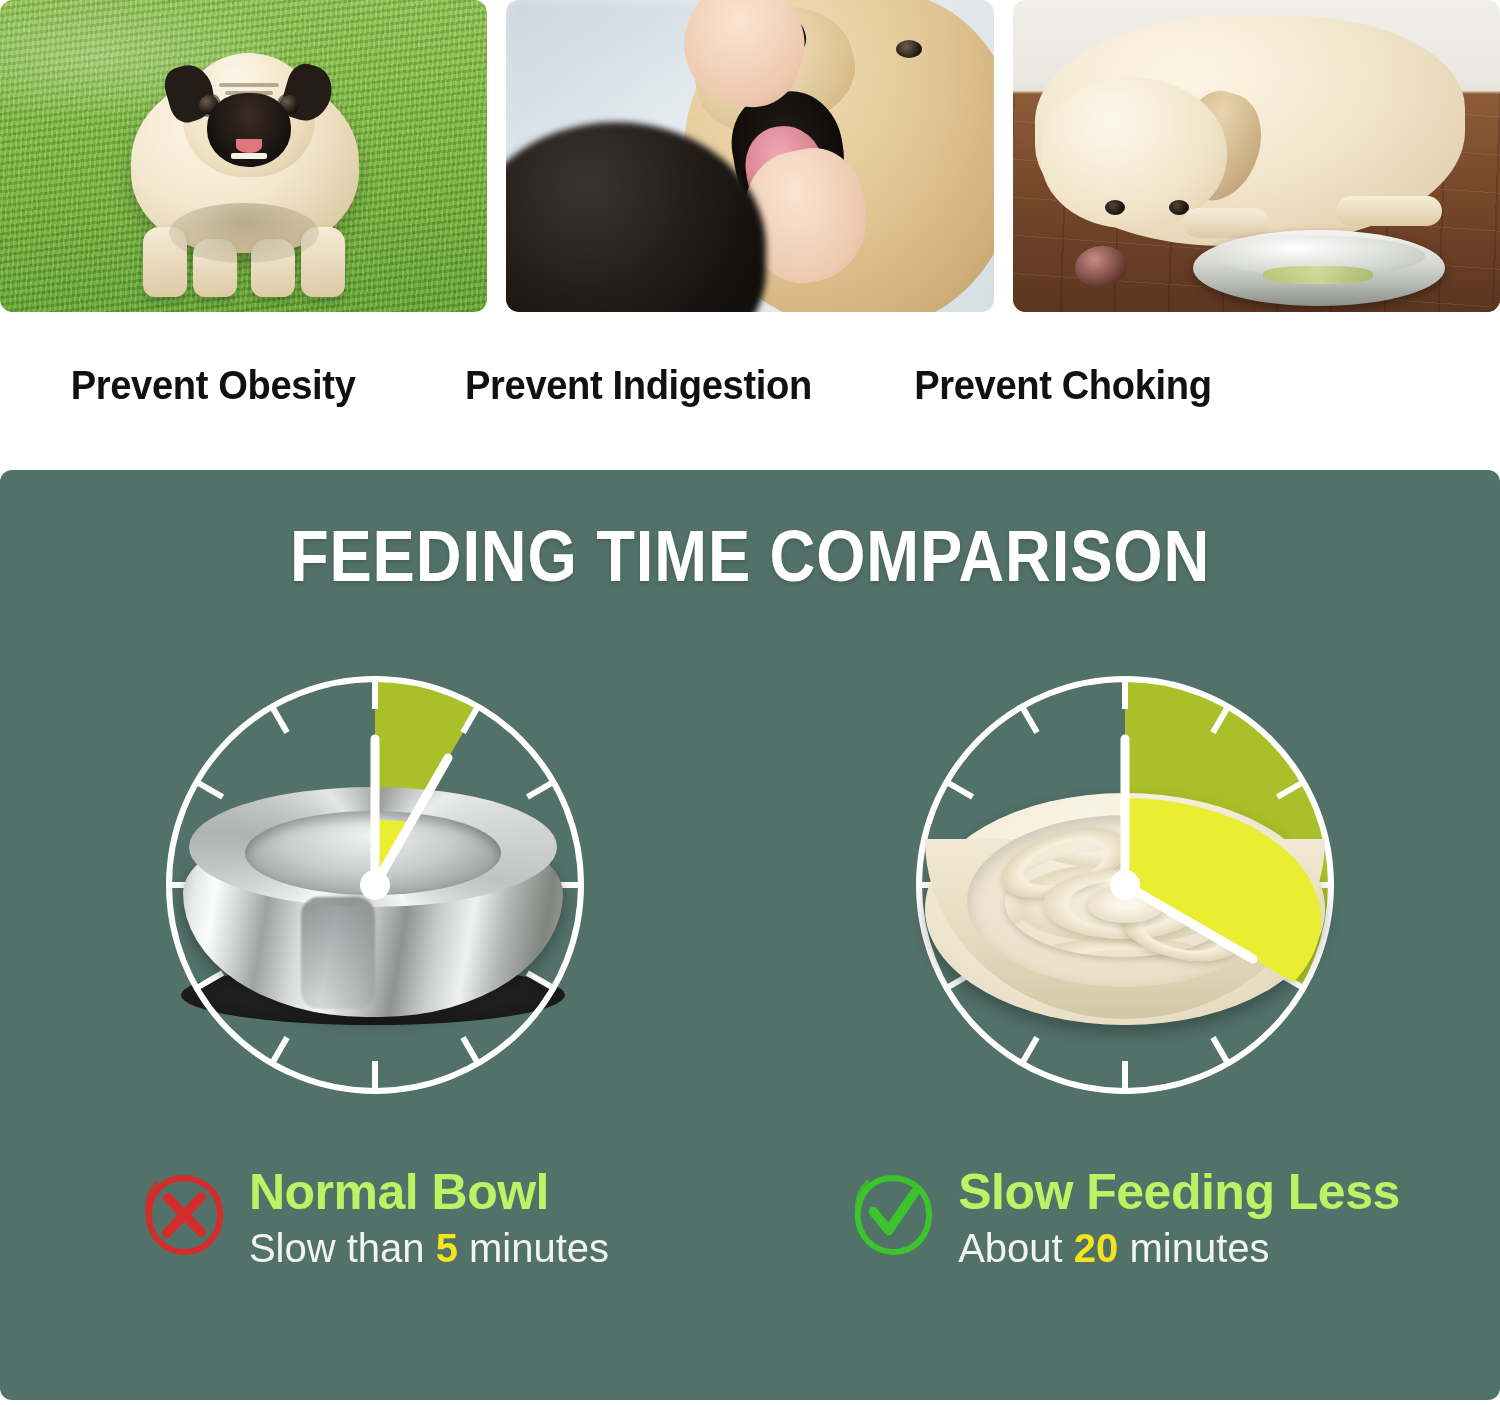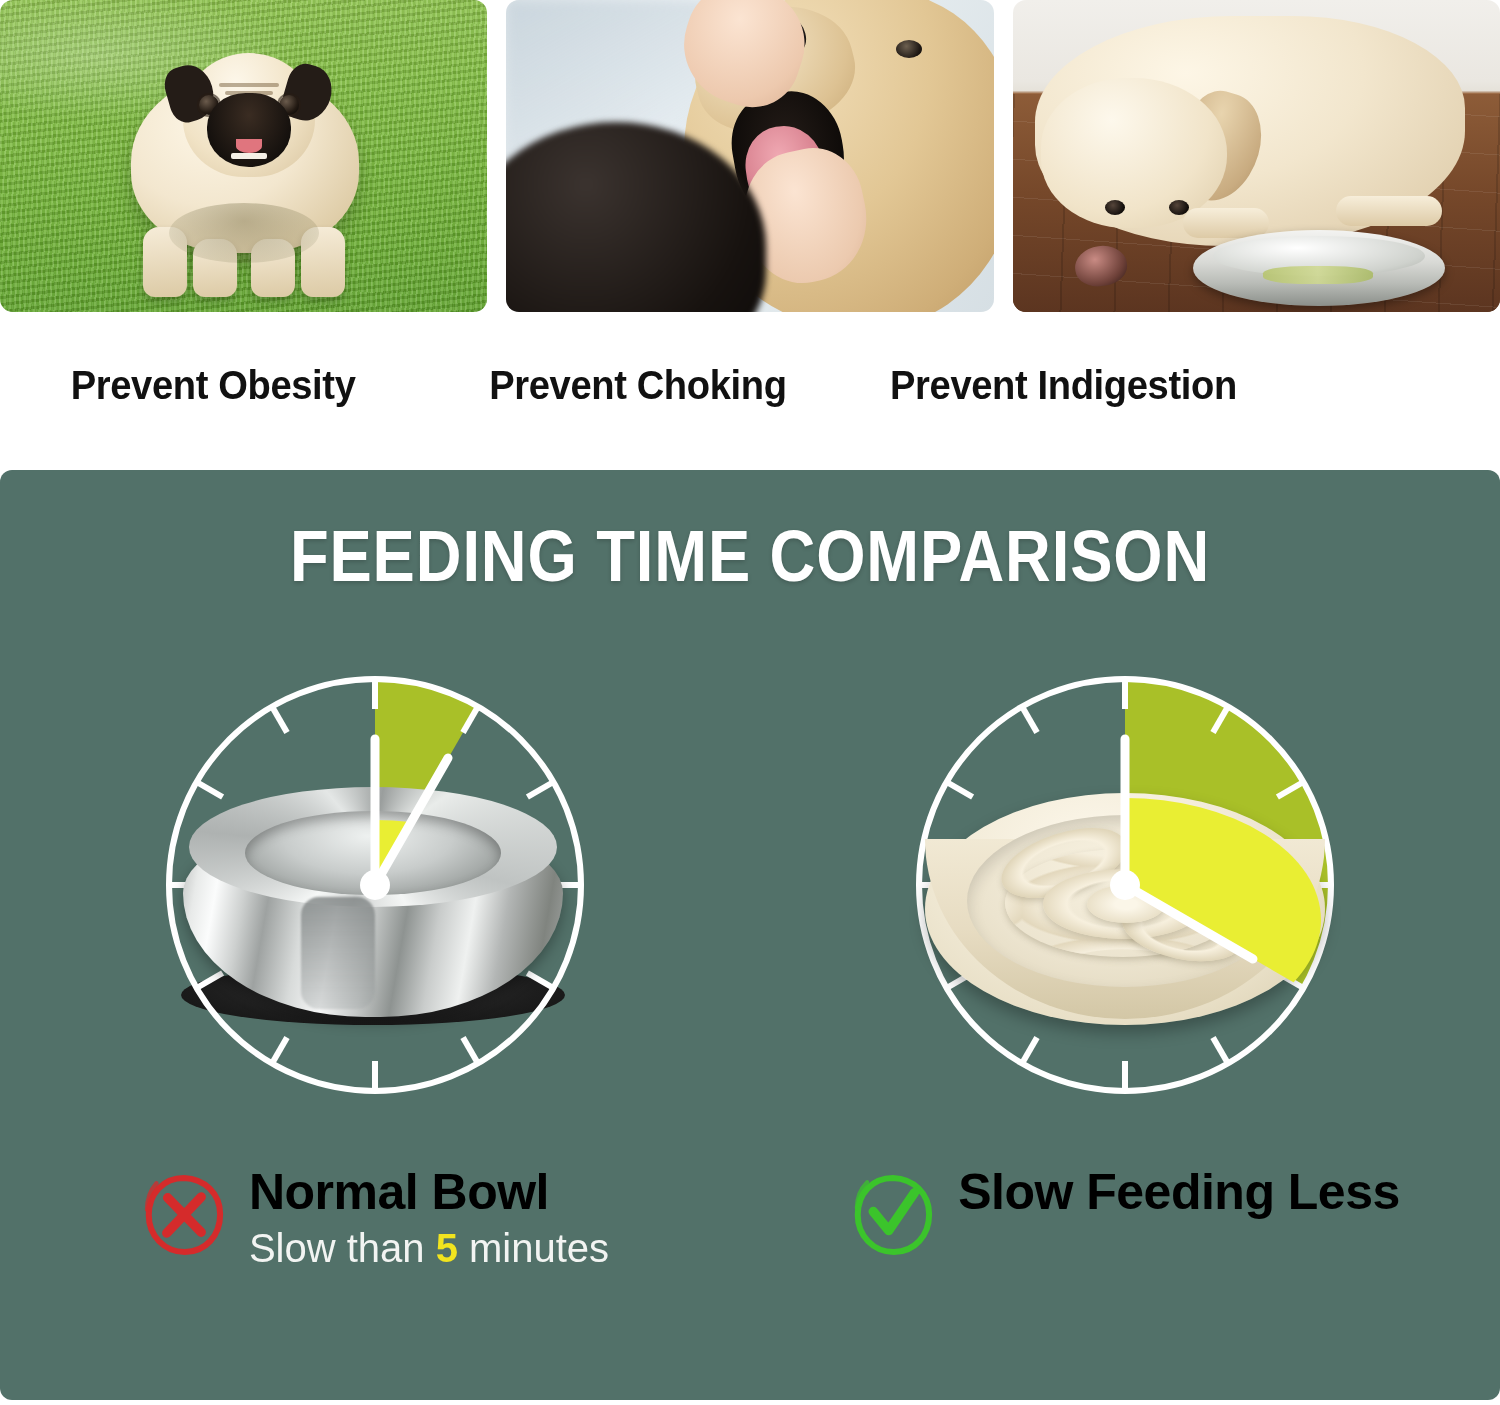--- a/index.html
+++ b/index.html
@@ -199,21 +199,21 @@
   .m4{ left:4px;   top:4px;   width:130px; height:60px; transform:rotate(-18deg);
        background:radial-gradient(ellipse, transparent 44%, #f7f0de 48%, #ded3b6 72%, transparent 76%); }
   .m5{ left:126px; top:74px;  width:122px; height:56px; transform:rotate(12deg);
        background:radial-gradient(ellipse, transparent 44%, #f7f0de 48%, #ded3b6 72%, transparent 76%); }
 
   
   .results{ position:absolute; left:0; top:690px; width:100%; height:160px; display:flex; }
   .result-col{ flex:1; display:flex; align-items:flex-start; justify-content:center; gap:22px; padding-top:6px; }
   .mark-icon{ width:86px; height:86px; flex:none; margin-top:6px; }
   .result-text{ display:flex; flex-direction:column; }
-  .result-title{ font-size:50px; font-weight:700; color:#000000; line-height:1.06; letter-spacing:-.5px; }
+  .result-title{ font-size:50px; font-weight:700; color:#bef264; line-height:1.06; letter-spacing:-.5px; }
   .result-sub{ font-size:40px; font-weight:400; color:#f2f4f2; line-height:1.25; margin-top:4px; }
   .hl{ color:#F2E41E; font-weight:700; }
 </style>
 </head>
 <body>
 
 <div class="photo-strip">
 
   <div class="photo-card">
     <div class="p1-bg"></div>
@@ -270,24 +270,24 @@
     </div>
   </div>
 
 </div>
 
 <div class="caption-row">
   <div class="caption-cell">
     <div class="caption-text">Prevent Obesity</div>
   </div>
   <div class="caption-cell">
+    <div class="caption-text">Prevent Indigestion</div>
+  </div>
+  <div class="caption-cell">
     <div class="caption-text">Prevent Choking</div>
-  </div>
-  <div class="caption-cell">
-    <div class="caption-text">Prevent Indigestion</div>
   </div>
 </div>
 
 <div class="green-panel">
 
   <div class="panel-title">FEEDING TIME COMPARISON</div>
 
   <div class="clocks">
 
     <div class="clock-col">
@@ -405,18 +405,19 @@
     </div>
 
     <div class="result-col">
       <svg class="mark-icon" viewBox="0 0 100 100">
         <path d="M50 7 C26 7 9 25 9 50 C9 74 27 93 51 93 C75 93 92 74 92 49 C92 25 74 8 50 7 Z" fill="none" stroke="#3BC42B" stroke-width="7" stroke-linecap="round"></path>
         <path d="M20 12 C12 20 8 31 8 42" fill="none" stroke="#3BC42B" stroke-width="5" stroke-linecap="round" opacity=".75"></path>
         <path d="M27 46 L45 68 L75 24" fill="none" stroke="#3BC42B" stroke-width="11" stroke-linecap="round" stroke-linejoin="round"></path>
       </svg>
       <div class="result-text">
         <div class="result-title">Slow Feeding Less</div>
+        <div class="result-sub"><span>About </span><span class="hl">20</span><span> minutes</span></div>
       </div>
     </div>
 
   </div>
 
 </div>
 
 </body></html>

